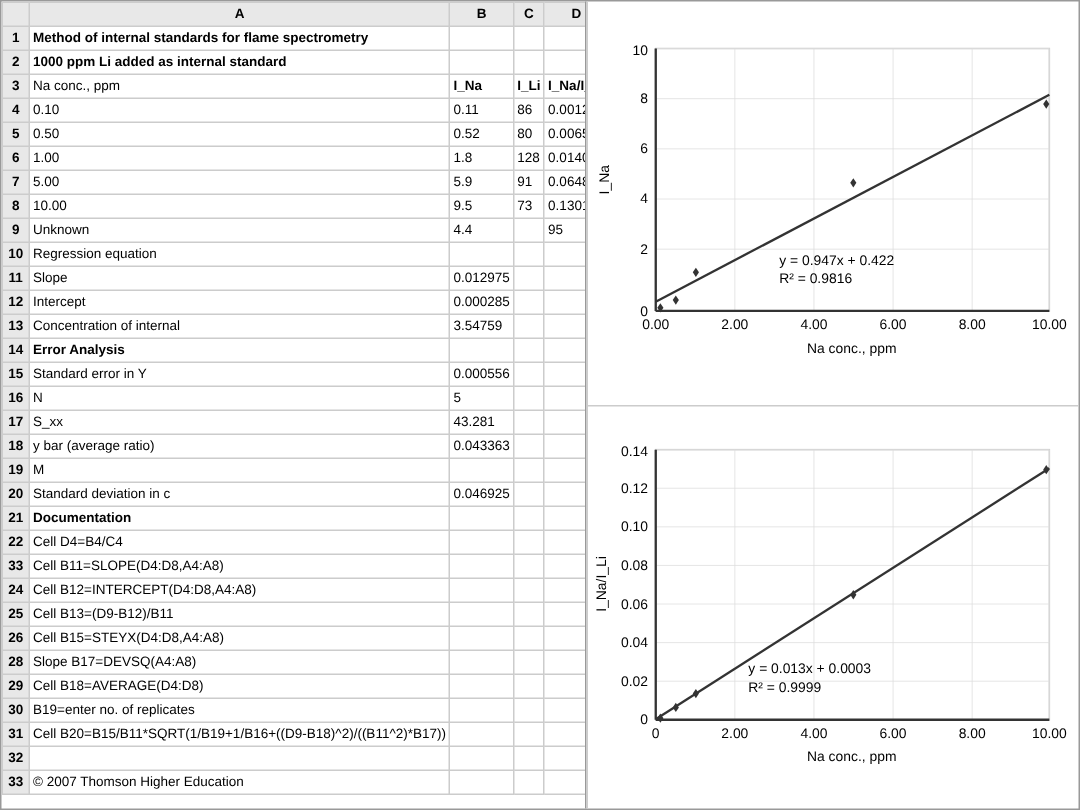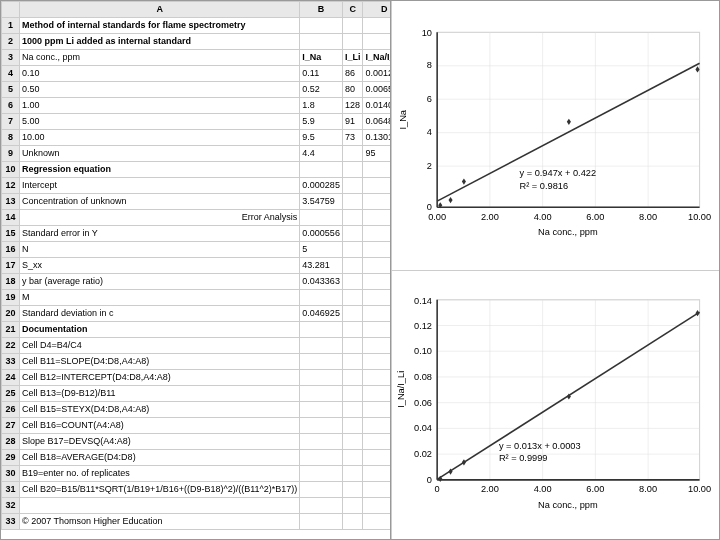--- a/index.html
+++ b/index.html
@@ -177,42 +177,49 @@
             </tr>
             <tr>
               <td class="row-num">9</td>
               <td class="col-a">Unknown</td>
               <td class="col-b">4.4</td>
               <td class="col-c"></td>
               <td class="col-d">95</td>
             </tr>
             <tr>
               <td class="row-num">10</td>
-              <td class="col-a" style="font-weight: bold;">Regression equation</td>
-              <td class="col-b"></td>
+              <td class="col-a" style="font-weight: normal;">Regression equation</td>
+              <td class="col-b"></td>
+              <td class="col-c"></td>
+              <td class="col-d"></td>
+            </tr>
+            <tr>
+              <td class="row-num">11</td>
+              <td class="col-a">Slope</td>
+              <td class="col-b">0.012975</td>
               <td class="col-c"></td>
               <td class="col-d"></td>
             </tr>
             <tr>
               <td class="row-num">12</td>
               <td class="col-a">Intercept</td>
               <td class="col-b">0.000285</td>
               <td class="col-c"></td>
               <td class="col-d"></td>
             </tr>
             <tr>
               <td class="row-num">13</td>
-              <td class="col-a">Concentration of unknown</td>
+              <td class="col-a">Concentration of internal</td>
               <td class="col-b">3.54759</td>
               <td class="col-c"></td>
               <td class="col-d"></td>
             </tr>
             <tr>
               <td class="row-num">14</td>
-              <td class="col-a" style="font-weight: normal; text-align: right;">Error Analysis</td>
+              <td class="col-a" style="font-weight: bold;">Error Analysis</td>
               <td class="col-b"></td>
               <td class="col-c"></td>
               <td class="col-d"></td>
             </tr>
             <tr>
               <td class="row-num">15</td>
               <td class="col-a">Standard error in Y</td>
               <td class="col-b">0.000556</td>
               <td class="col-c"></td>
               <td class="col-d"></td>
@@ -283,27 +290,20 @@
             <tr>
               <td class="row-num">25</td>
               <td class="col-a">Cell B13=(D9-B12)/B11</td>
               <td class="col-b"></td>
               <td class="col-c"></td>
               <td class="col-d"></td>
             </tr>
             <tr>
               <td class="row-num">26</td>
               <td class="col-a">Cell B15=STEYX(D4:D8,A4:A8)</td>
-              <td class="col-b"></td>
-              <td class="col-c"></td>
-              <td class="col-d"></td>
-            </tr>
-            <tr>
-              <td class="row-num">27</td>
-              <td class="col-a">Cell B16=COUNT(A4:A8)</td>
               <td class="col-b"></td>
               <td class="col-c"></td>
               <td class="col-d"></td>
             </tr>
             <tr>
               <td class="row-num">28</td>
               <td class="col-a">Slope B17=DEVSQ(A4:A8)</td>
               <td class="col-b"></td>
               <td class="col-c"></td>
               <td class="col-d"></td>

